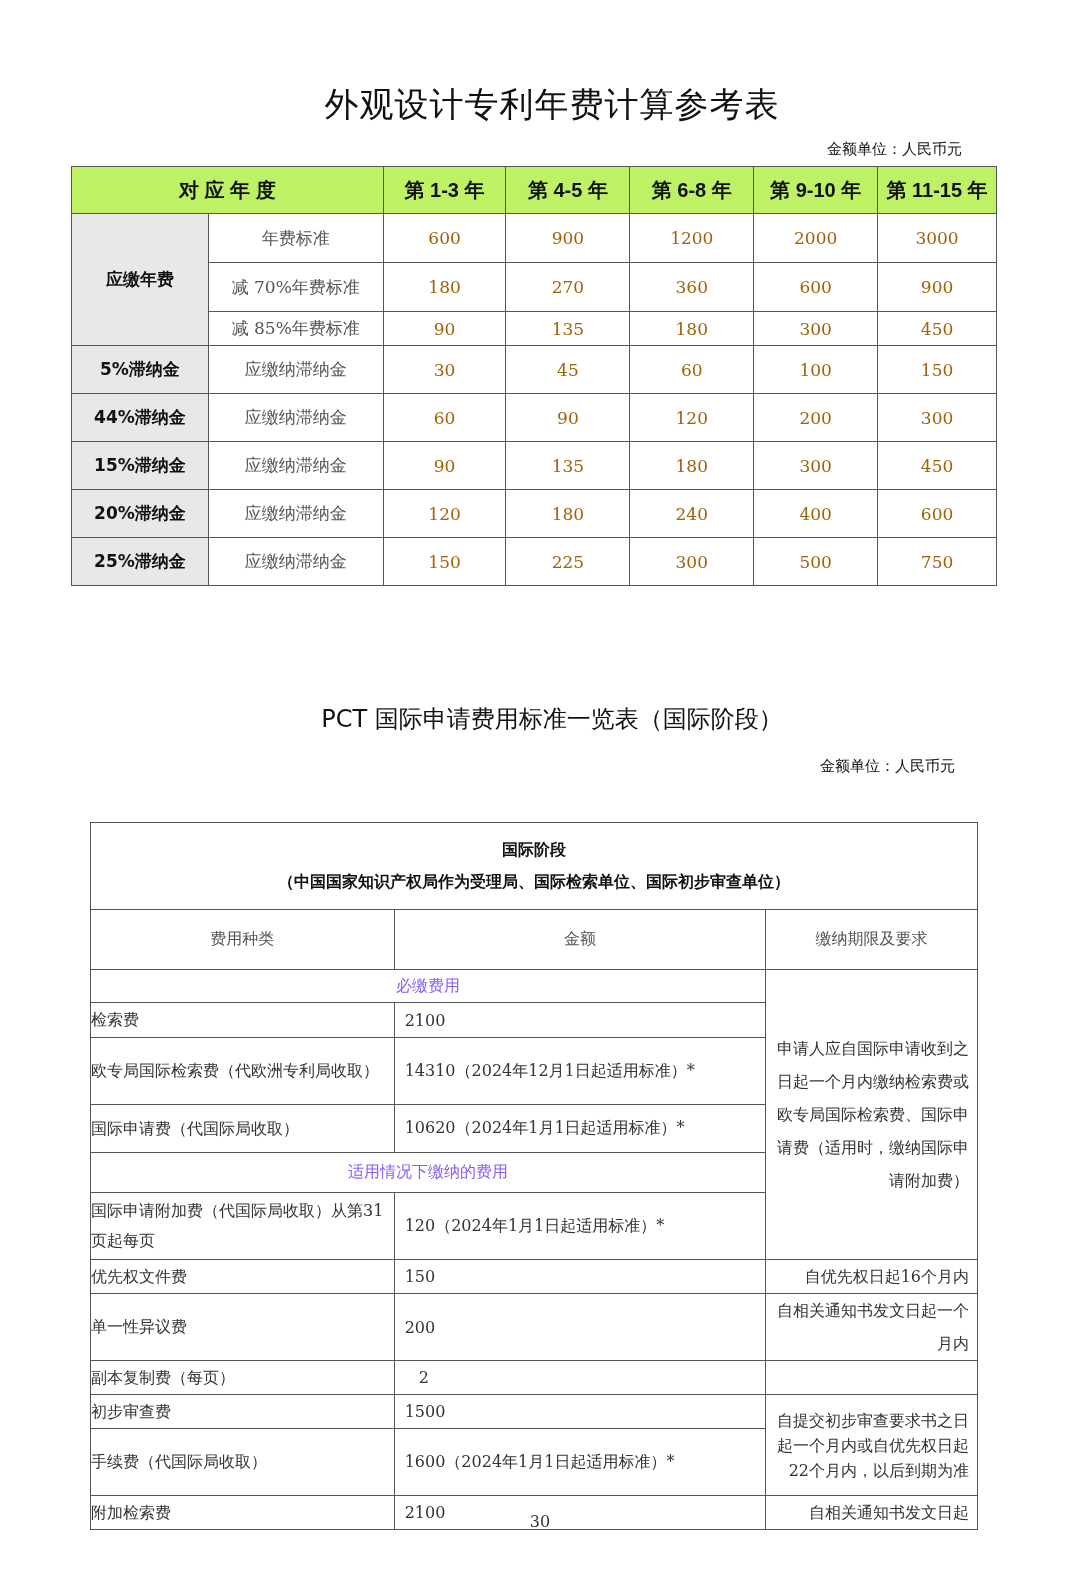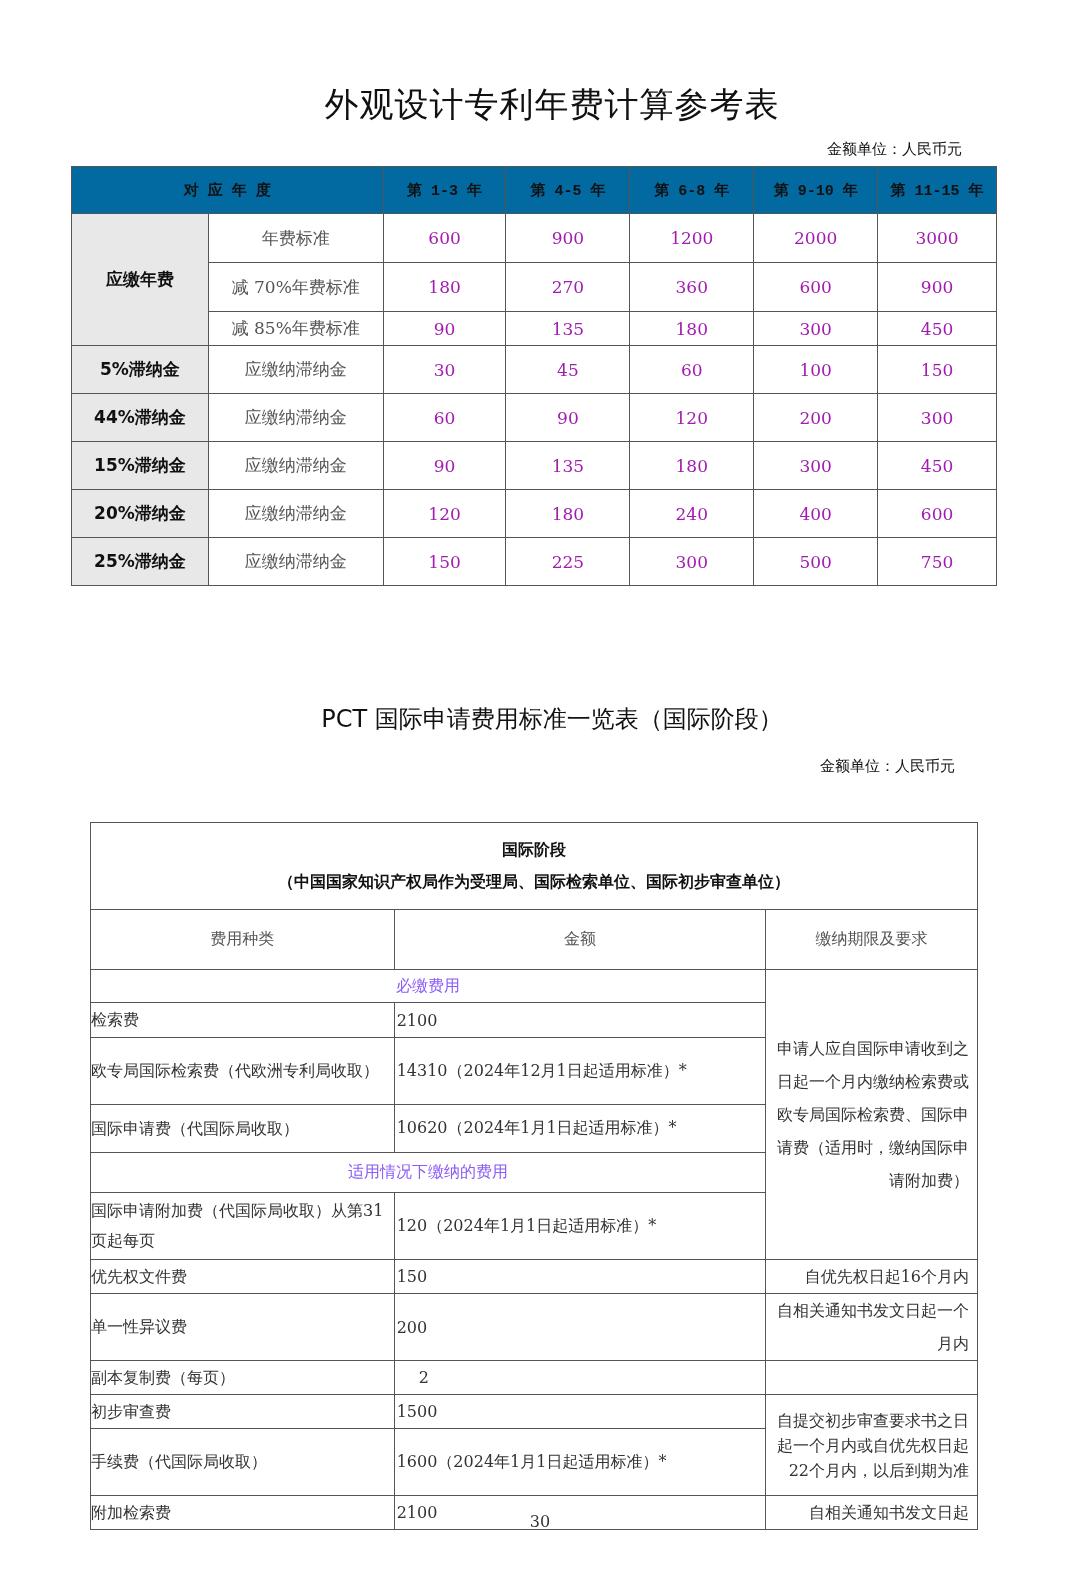--- a/index.html
+++ b/index.html
@@ -5,33 +5,33 @@
   html, body { margin:0; padding:0; background:#ffffff; }
   body { width:1080px; height:1592px; position:relative; overflow:hidden;
          font-family:"DejaVu Serif","Liberation Serif",serif; color:#222; }
   .title1 { position:absolute; left:12px; width:1080px; top:82px; text-align:center;
             font-family:"DejaVu Sans","Liberation Sans",sans-serif; font-size:34px; letter-spacing:1px; color:#111; }
   .unit { position:absolute; font-family:"DejaVu Sans","Liberation Sans",sans-serif; font-size:15px; color:#111; }
   table { border-collapse:collapse; position:absolute; }
   table td { border:1.5px solid #555; padding:0; }
   
   #t1 { left:71px; top:166px; width:926px; }
-  #t1 td { text-align:center; font-size:17px; color:#a21caf; }
-  #t1 .hdr { background:#0369a1; font-family:Liberation Mono, monospace; font-weight:bold; color:#111; font-size:15px; }
+  #t1 td { text-align:center; font-size:17px; color:#a16207; }
+  #t1 .hdr { background:#bef264; font-family:Liberation Sans, sans-serif; font-weight:bold; color:#111; font-size:20px; }
   #t1 .rowhdr { background:#e8e8e8; font-family:"DejaVu Sans","Liberation Sans",sans-serif; font-weight:bold; color:#111; font-size:17px; }
   #t1 .sub { color:#555; }
   .title2 { position:absolute; left:0; width:1080px; top:703px; text-align:center;
             font-family:"DejaVu Sans","Liberation Sans",sans-serif; font-size:24px; color:#111;margin-left:12px; }
   #t2 { left:90px; top:822px; width:888px; }
   #t2 td { font-size:16px; color:#333; }
   #t2 .head { text-align:center; font-family:"DejaVu Sans","Liberation Sans",sans-serif; font-weight:bold; color:#111; line-height:32px; padding:10px 0; }
   #t2 .colh { text-align:center; color:#555; }
   #t2 .sect { text-align:center; color:#8b5cf6; }
   #t2 .l { text-align:left; line-height:30px; }
-  #t2 .amt { padding-left:2px; text-align:left; }
+  #t2 .amt { padding-left:10px; text-align:left; }
   #t2 .req { padding-left:10px; padding-right:8px; line-height:33px; text-align:right; vertical-align:middle; }
   .pagenum { position:absolute; left:0; width:1080px; top:1512px; text-align:center; font-size:16px; color:#333; }
 </style>
 </head>
 <body>
 
 <div class="title1">外观设计专利年费计算参考表</div>
 <div class="unit" style="left:827px; top:140px;">金额单位：人民币元</div>
 
 <table id="t1">

